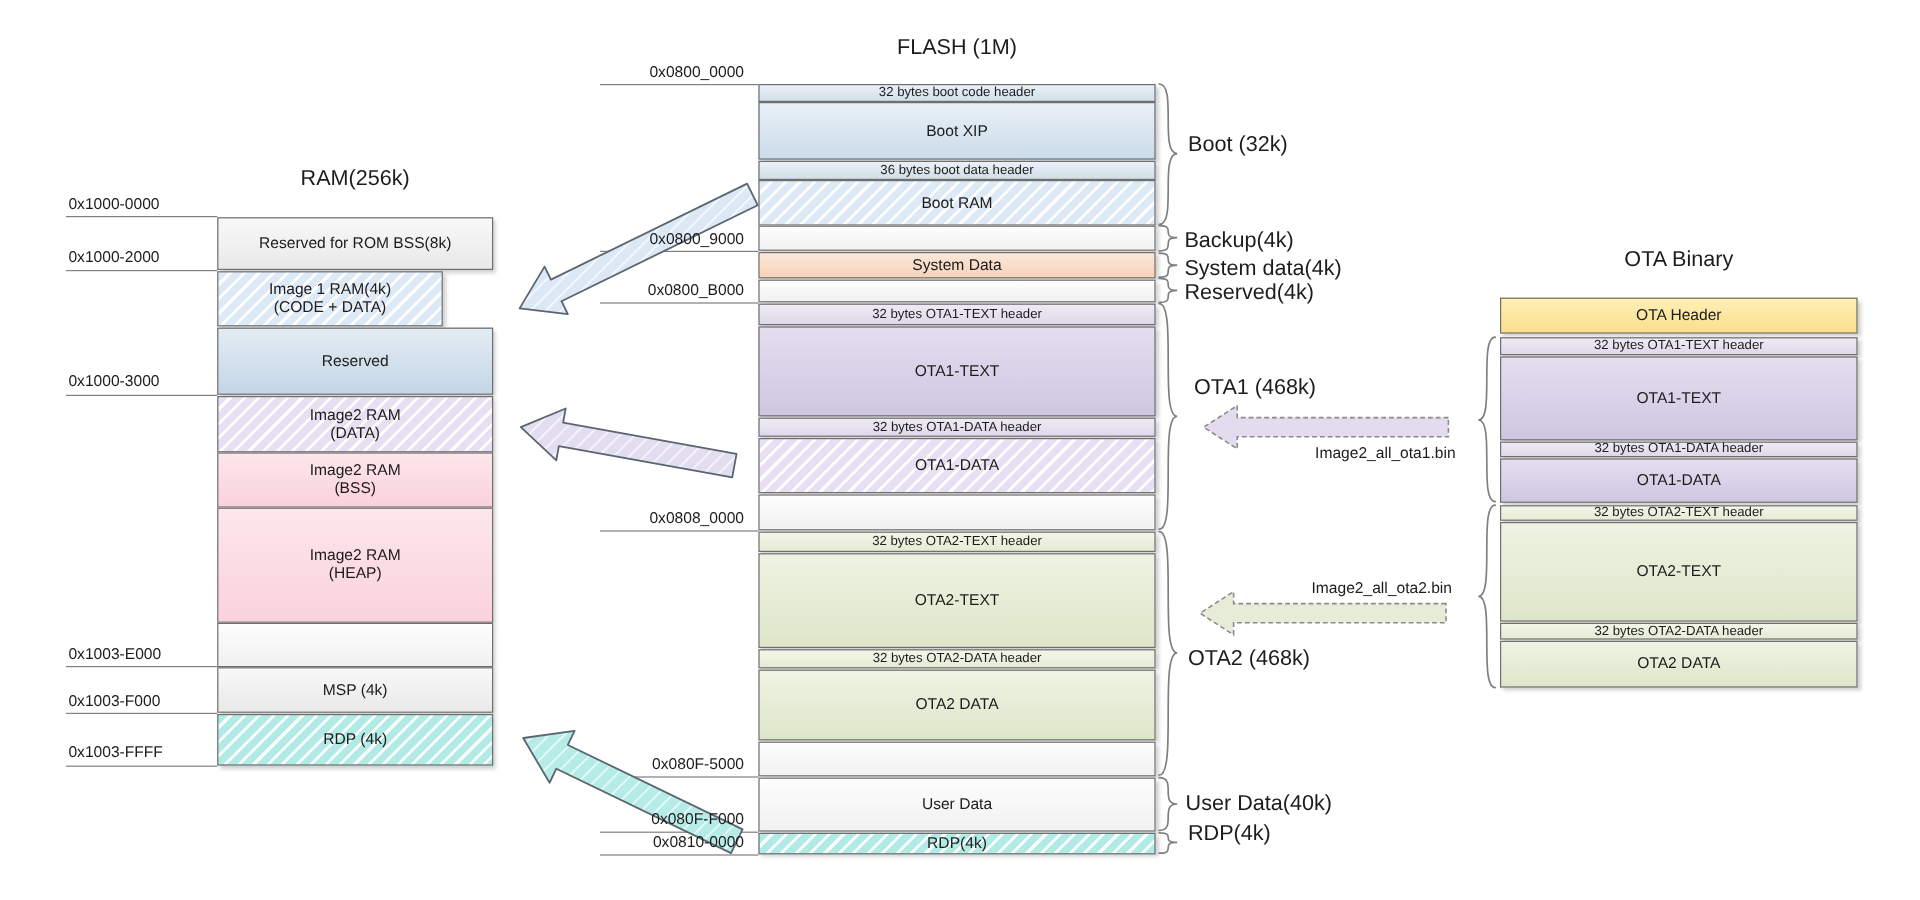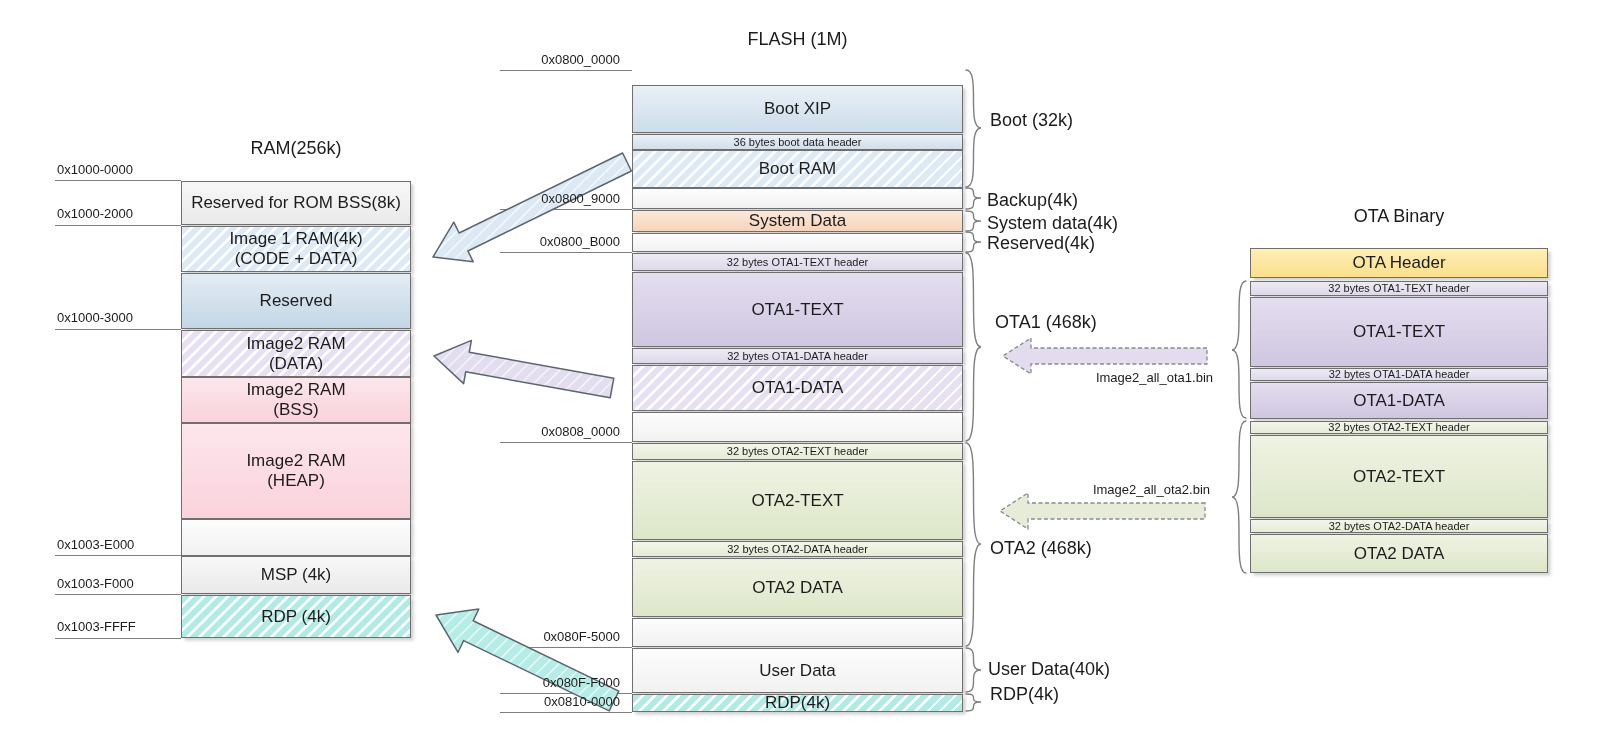--- a/index.html
+++ b/index.html
@@ -2,21 +2,21 @@
 <html><head>
 <meta charset="utf-8">
 <style>
   html,body{margin:0;padding:0;background:#ffffff;}
   #canvas{position:relative;width:1600px;height:750px;background:#ffffff;overflow:hidden;
           font-family:"Liberation Sans", sans-serif;color:#1c1c1c;}
   .layer{position:absolute;left:0;top:0;width:1600px;height:750px;}
   .blk{position:absolute;box-sizing:border-box;border:1px solid #6f6f6f;
        display:flex;flex-direction:column;align-items:center;justify-content:center;
        text-align:center;box-shadow:2.5px 2.5px 3px rgba(120,120,120,0.35);line-height:1.15;}
-  .bl{font-size:17px;}
+  .bl{font-size:13px;}
   .bs{font-size:11px;}
   .hatch{background-image:repeating-linear-gradient(135deg,rgba(255,255,255,0) 0px,rgba(255,255,255,0) 6px,rgba(255,255,255,0.9) 6px,rgba(255,255,255,0.9) 8.5px);}
   .c-blueH{background-color:#d9e5f1;background-image:linear-gradient(rgba(255,255,255,0.45),rgba(0,0,0,0.03));}
   .c-blue{background-color:#cfdeec;background-image:linear-gradient(#e9f0f7,#ccdcea);}
   .c-bluehatch{background-color:#dde9f5;}
   .c-reserved{background-color:#cddded;background-image:linear-gradient(#e3ecf3,#c3d6e6);}
   .c-purpleH{background-color:#e3ddee;background-image:linear-gradient(rgba(255,255,255,0.4),rgba(0,0,0,0.02));}
   .c-purple{background-color:#d8d0e6;background-image:linear-gradient(#e4def0,#cfc6e0);}
   .c-purplehatch{background-color:#e6e0f2;}
   .c-greenH{background-color:#eaf0da;background-image:linear-gradient(rgba(255,255,255,0.4),rgba(0,0,0,0.02));}
@@ -38,21 +38,21 @@
 </head>
 <body>
 
 <div id="canvas">
 
   <div class="layer">
 
     <div class="blk c-gray bl" style="left:181px;top:181px;width:230px;height:44px;">
         <span>Reserved for ROM BSS(8k)</span>
       </div>
-    <div class="blk c-bluehatch hatch bl" style="left:181px;top:226px;width:230px;height:46px;">
+    <div class="blk c-bluehatch hatch bl" style="left:181px;top:226px;width:188px;height:46px;">
         <span>Image 1 RAM(4k)</span>
         <span>(CODE + DATA)</span>
       </div>
     <div class="blk c-reserved bl" style="left:181px;top:273px;width:230px;height:56px;">
         <span>Reserved</span>
       </div>
     <div class="blk c-purplehatch hatch bl" style="left:181px;top:330px;width:230px;height:47px;">
         <span>Image2 RAM</span>
         <span>(DATA)</span>
       </div>
@@ -65,20 +65,23 @@
         <span>(HEAP)</span>
       </div>
     <div class="blk c-empty" style="left:181px;top:519px;width:230px;height:37px;"></div>
     <div class="blk c-gray bl" style="left:181px;top:556px;width:230px;height:38px;">
         <span>MSP (4k)</span>
       </div>
     <div class="blk c-cyanhatch hatch bl" style="left:181px;top:595px;width:230px;height:43px;">
         <span>RDP (4k)</span>
       </div>
 
+    <div class="blk c-blueH bs" style="left:632px;top:70px;width:331px;height:15px;">
+        <span>32 bytes boot code header</span>
+      </div>
     <div class="blk c-blue bl" style="left:632px;top:85px;width:331px;height:48px;">
         <span>Boot XIP</span>
       </div>
     <div class="blk c-blueH bs" style="left:632px;top:134px;width:331px;height:16px;">
         <span>36 bytes boot data header</span>
       </div>
     <div class="blk c-bluehatch hatch bl" style="left:632px;top:150px;width:331px;height:38px;">
         <span>Boot RAM</span>
       </div>
     <div class="blk c-empty" style="left:632px;top:188px;width:331px;height:21px;"></div>

